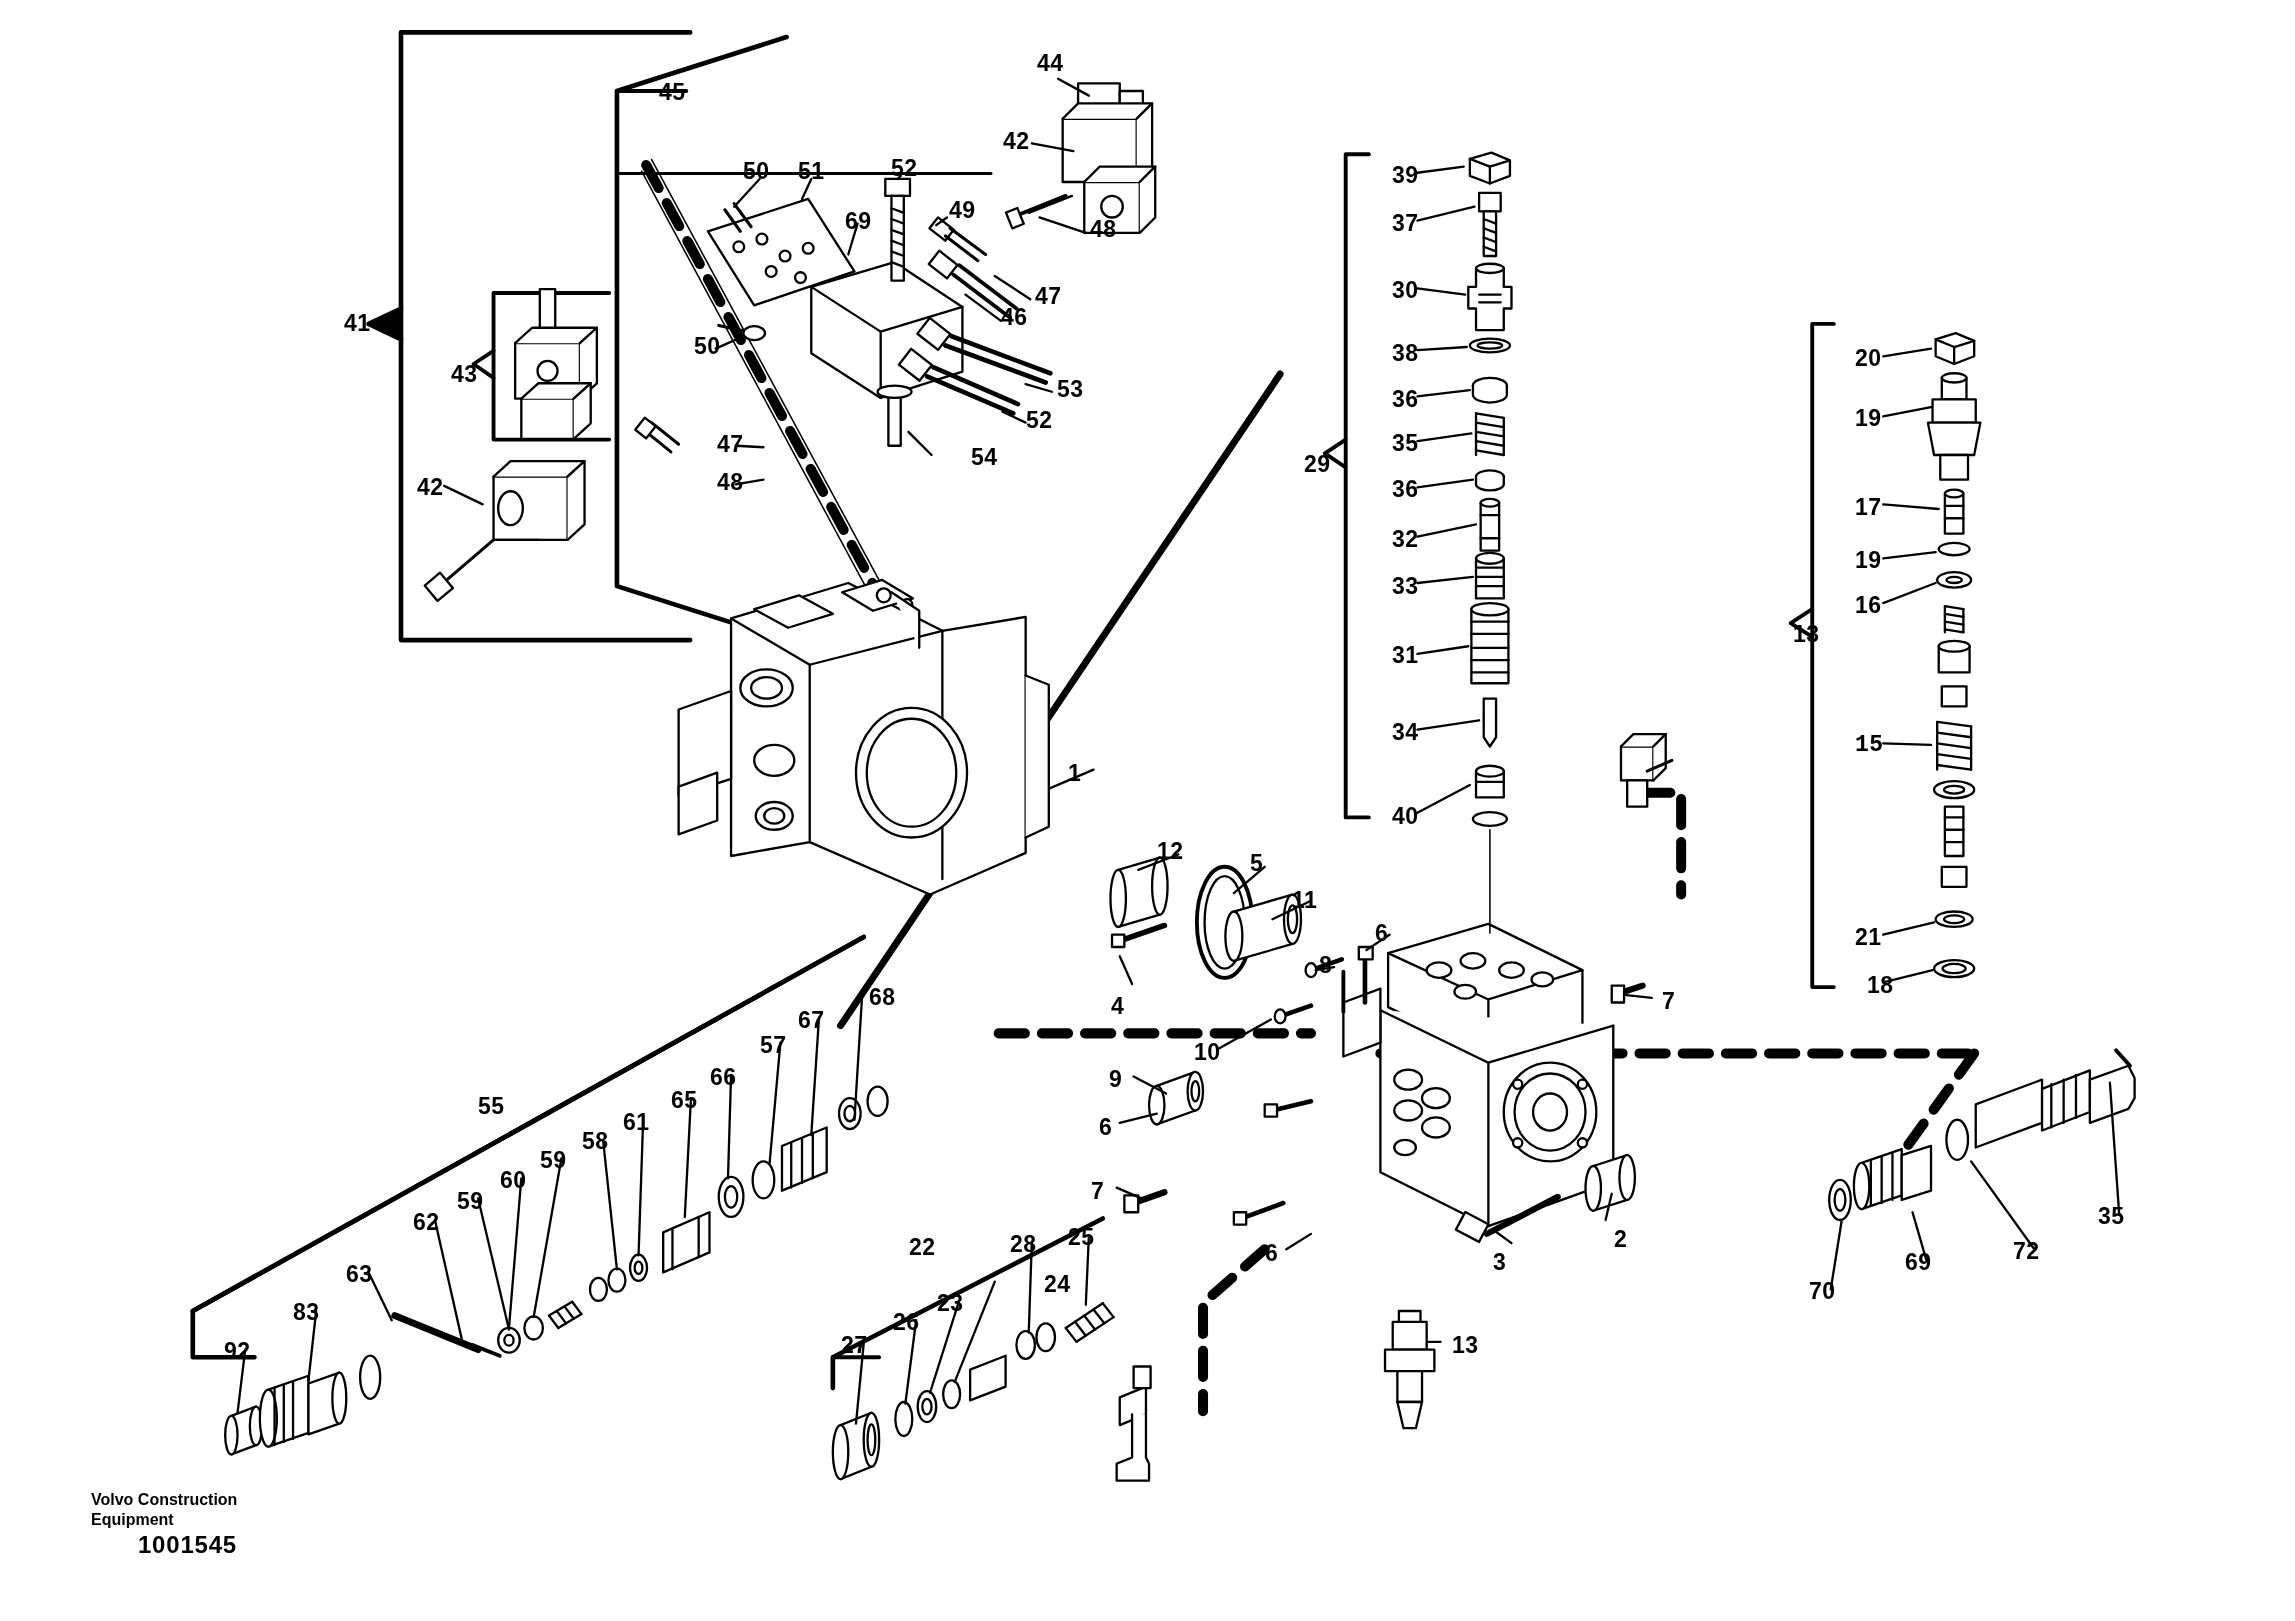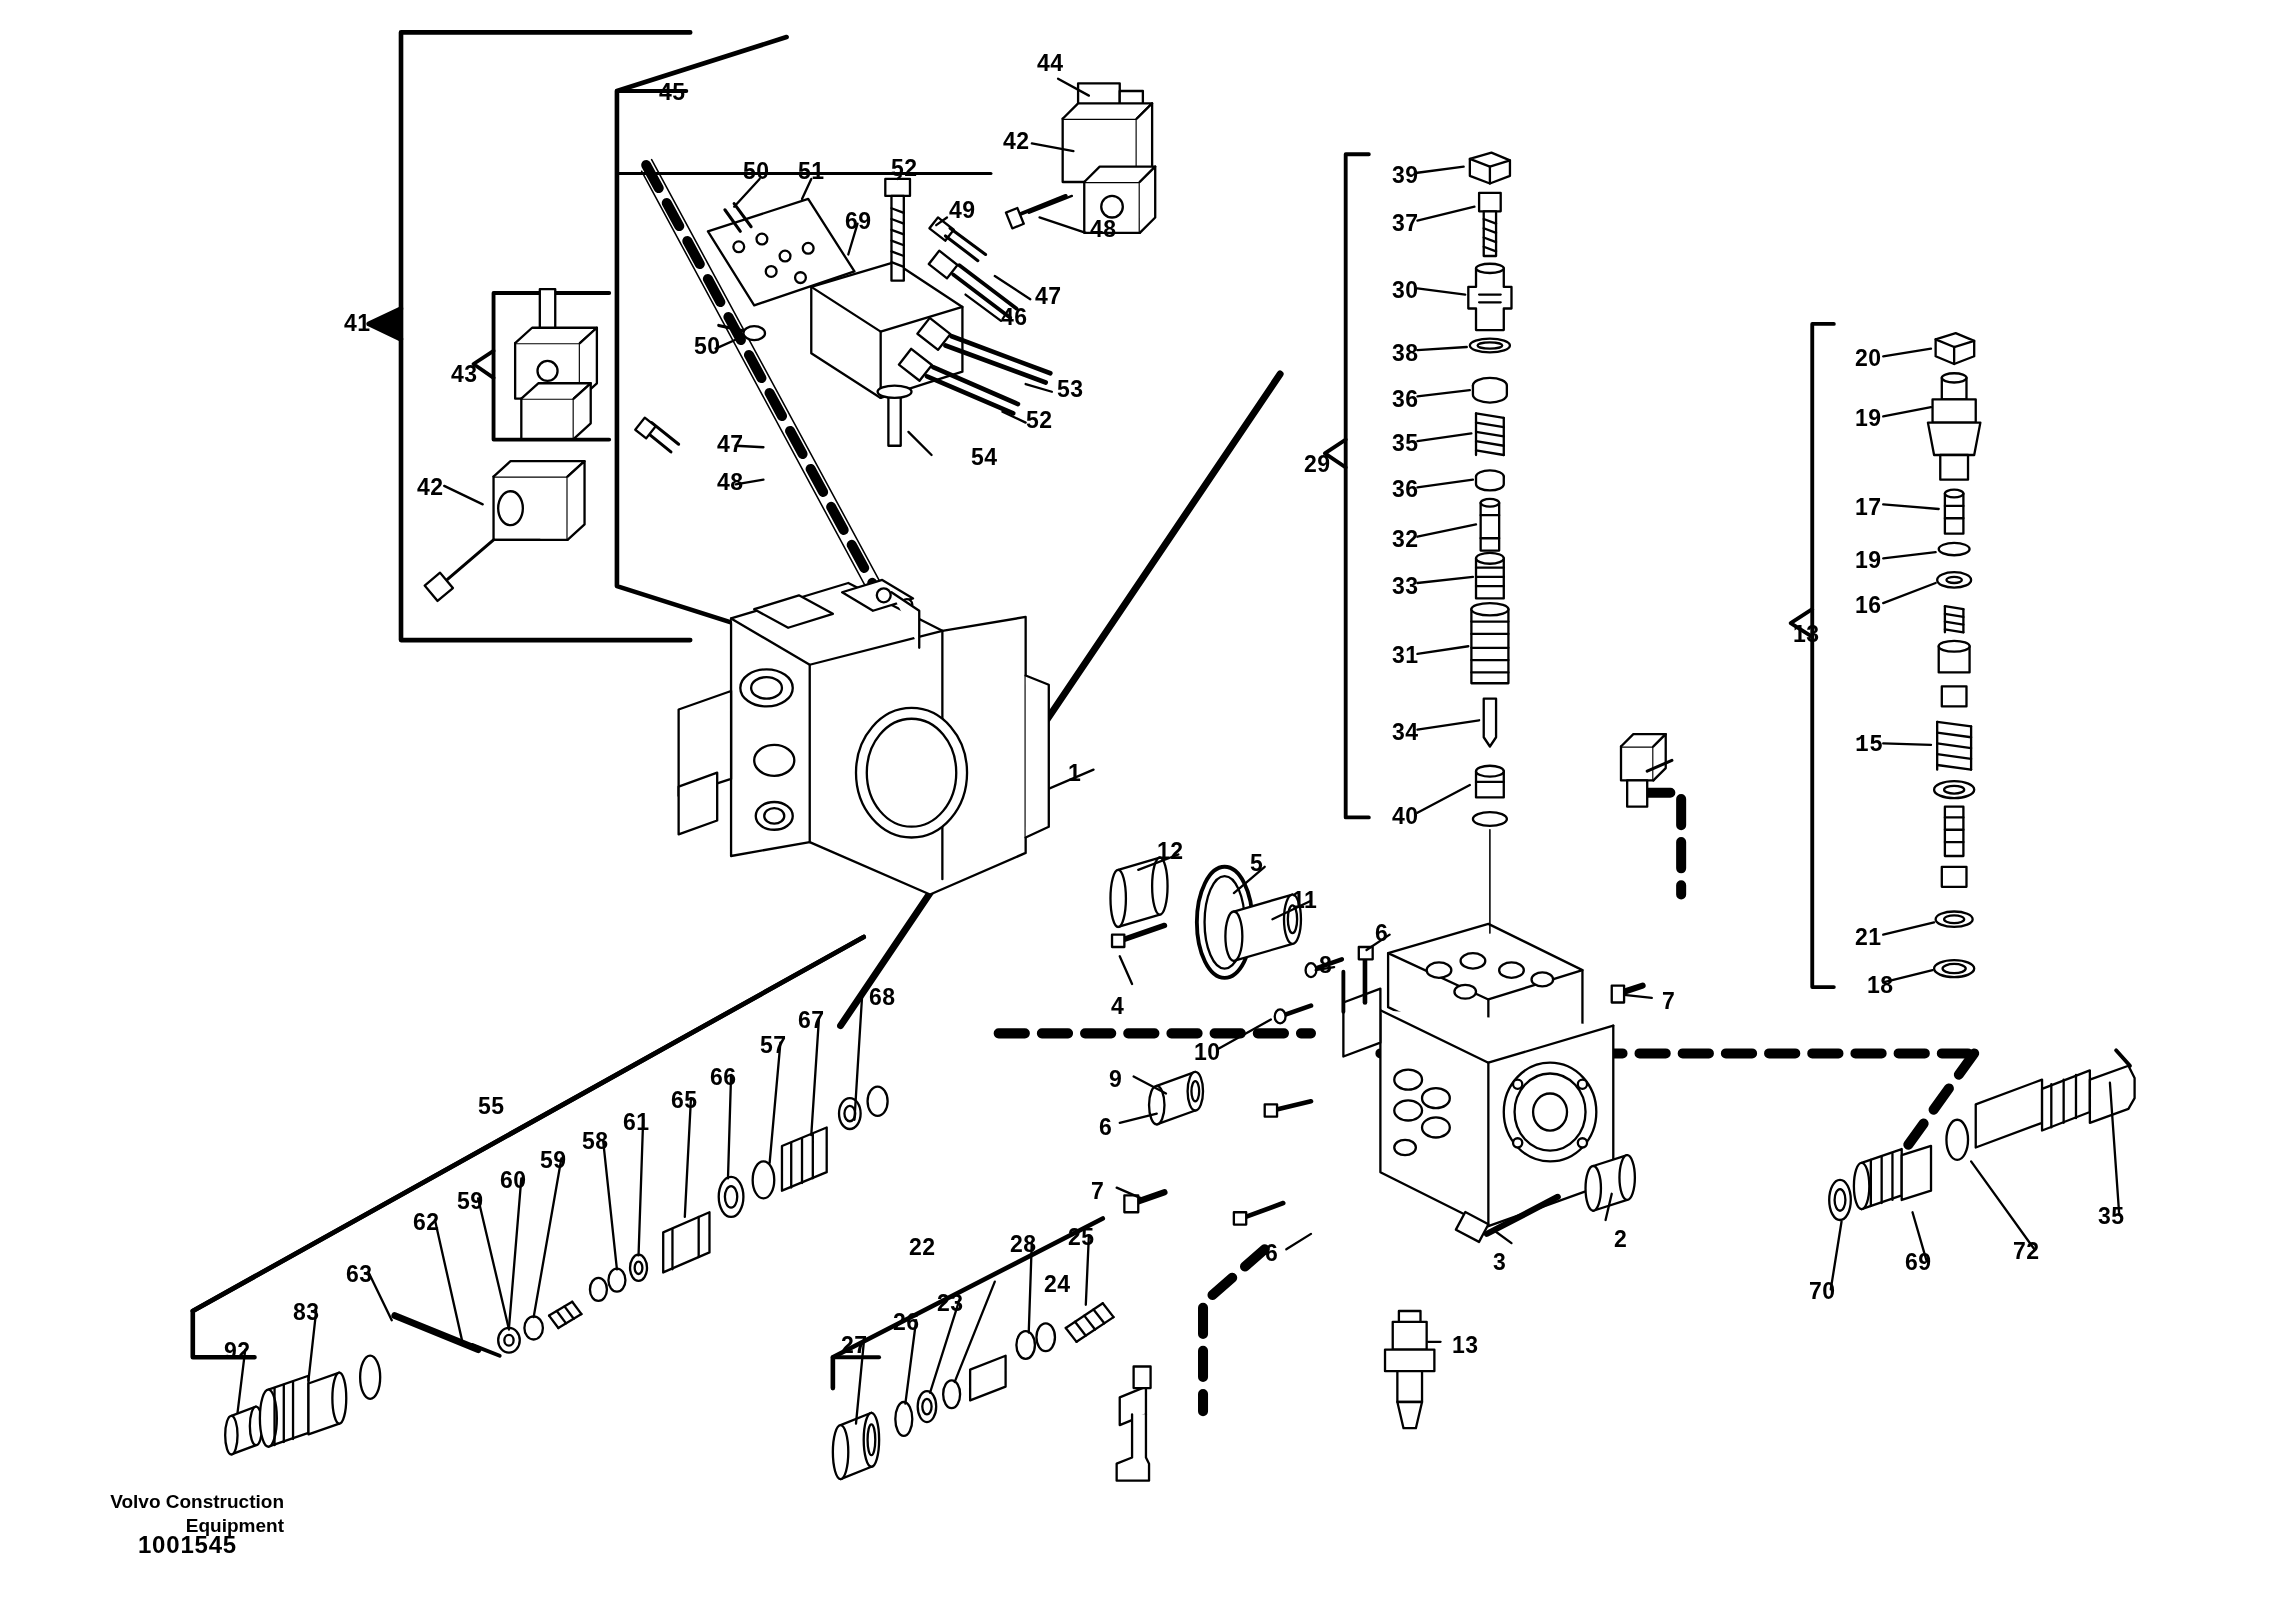--- a/index.html
+++ b/index.html
@@ -34,24 +34,24 @@
     color: #000000;
     white-space: nowrap;
     line-height: 1;
     letter-spacing: 0.4px;
   }
   .footer-logo {
     position: absolute;
     left: 91px;
     top: 1490px;
     width: 193px;
-    text-align: right;
+    text-align: left;
     font-family: "Liberation Sans", sans-serif;
     font-weight: bold;
-    font-size: 19px;
+    font-size: 16px;
     color: #000000;
     line-height: 1.25;
   }
   .footer-number {
     position: absolute;
     left: 91px;
     top: 1531px;
     width: 193px;
     text-align: center;
     font-family: "Liberation Sans", sans-serif;

